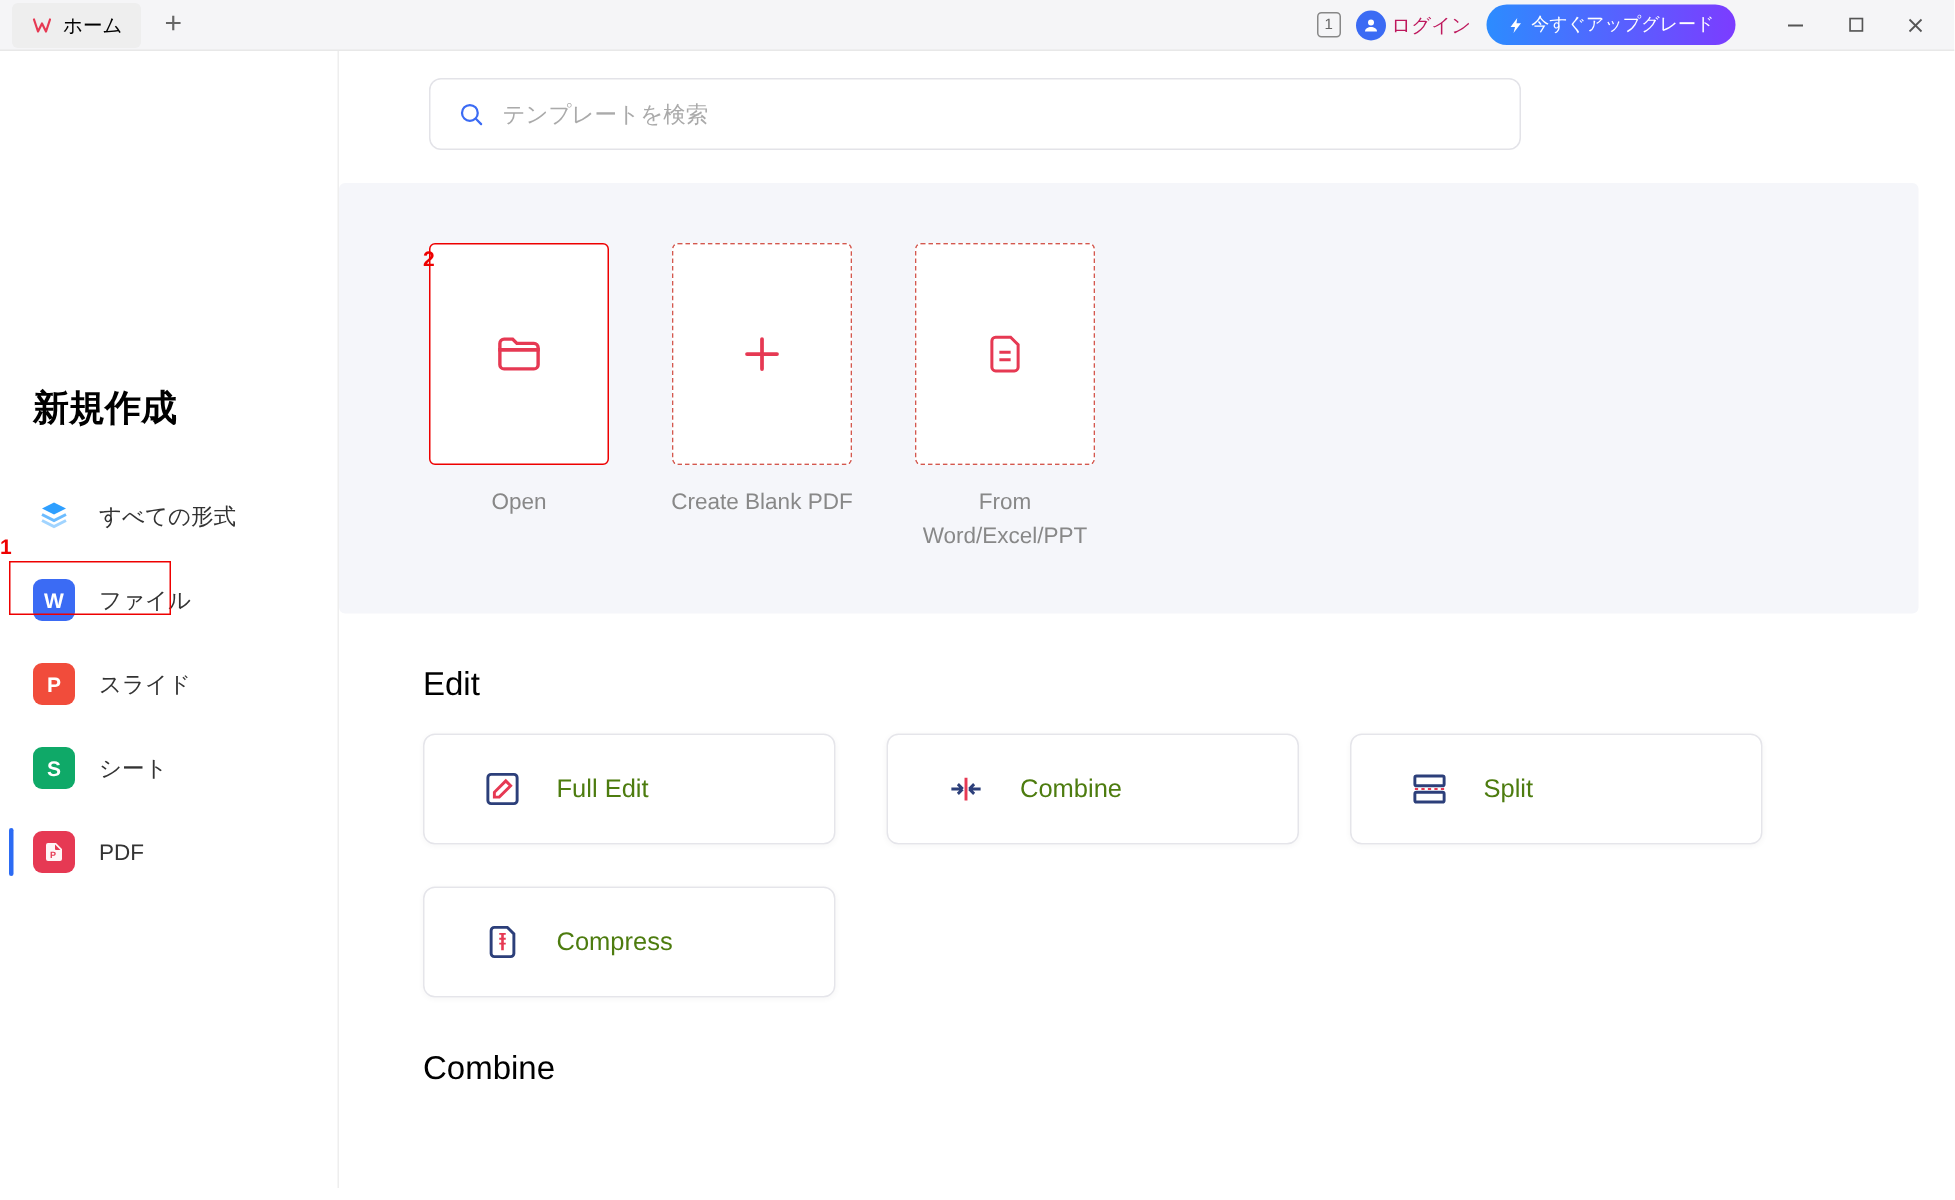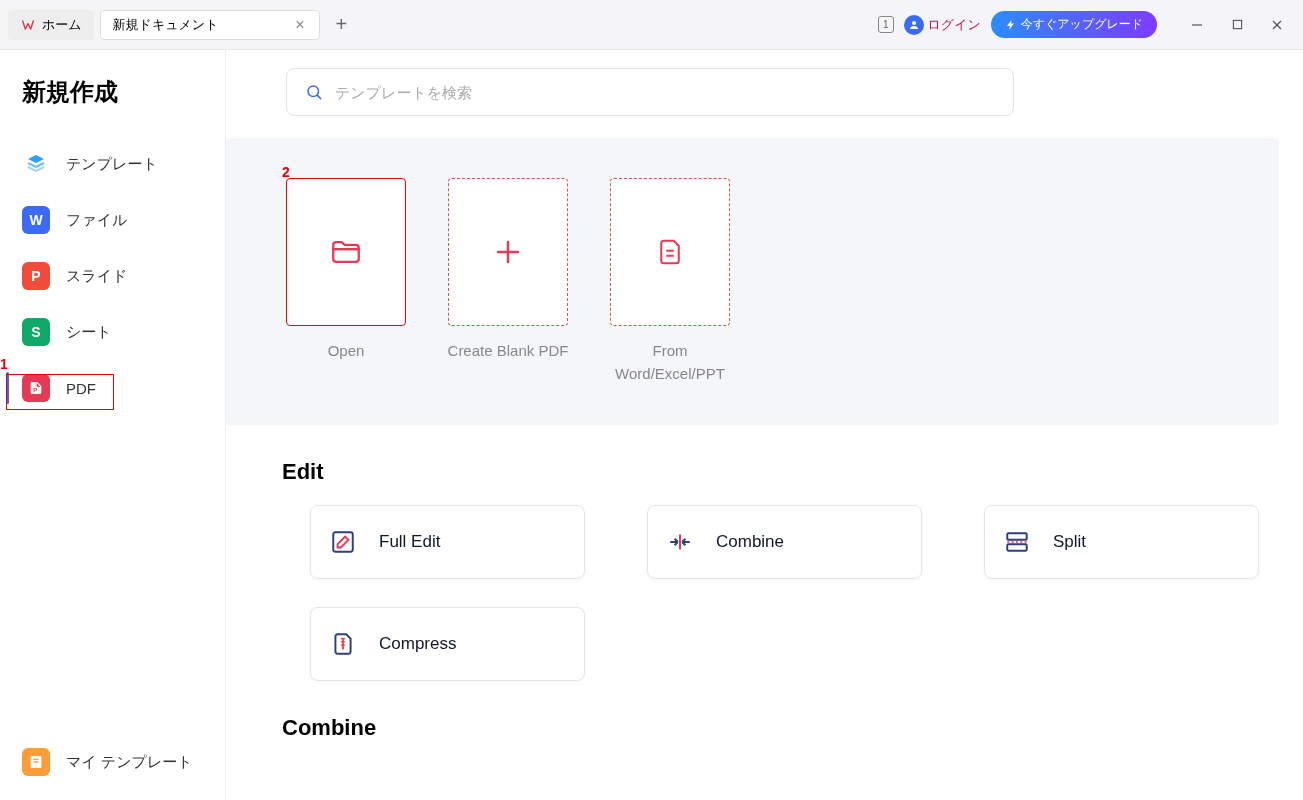--- a/index.html
+++ b/index.html
@@ -1,19 +1,19 @@
 <!DOCTYPE html>
 <html><head>
 <meta charset="utf-8">
 <style>
 * { margin: 0; padding: 0; box-sizing: border-box; font-family: -apple-system, BlinkMacSystemFont, "Segoe UI", "Hiragino Sans", "Meiryo", sans-serif; }
 body { width: 1303px; height: 800px; background: #fff; overflow: hidden; position: relative; }
 
 
-.titlebar { height: 50px; display: flex; align-items: center; background: #f5f5f7; border-bottom: 1px solid #e8e8e8; padding: 0 8px; gap: 6px; }
+.titlebar { height: 34px; display: flex; align-items: center; background: #f5f5f7; border-bottom: 1px solid #e8e8e8; padding: 0 8px; gap: 6px; }
 .tab-home { display: flex; align-items: center; gap: 6px; background: #eee; border-radius: 4px; padding: 6px 12px; cursor: pointer; font-size: 13px; }
 .tab-home svg { width: 16px; height: 16px; }
 .tab-doc { display: flex; align-items: center; gap: 8px; background: #fff; border: 1px solid #ddd; border-radius: 4px; padding: 5px 10px 5px 12px; font-size: 13px; min-width: 220px; justify-content: space-between; }
 .tab-close { color: #888; font-size: 16px; cursor: pointer; padding: 0 4px; }
 .tab-new { font-size: 20px; color: #666; padding: 4px 10px; cursor: pointer; }
 .titlebar-right { margin-left: auto; display: flex; align-items: center; gap: 10px; }
 .badge-1 { border: 1px solid #888; border-radius: 3px; font-size: 10px; padding: 2px 4px; color: #666; }
 .login-link { display: flex; align-items: center; gap: 4px; color: #be185d; font-size: 13px; cursor: pointer; }
 .avatar { width: 20px; height: 20px; background: #3b6bf4; border-radius: 50%; display: flex; align-items: center; justify-content: center; }
 .upgrade-btn { background: linear-gradient(90deg, #2c8cff, #7c3cff); color: #fff; border-radius: 14px; padding: 5px 14px; font-size: 12px; display: flex; align-items: center; gap: 4px; cursor: pointer; }
@@ -47,40 +47,36 @@
 .search-box { width: 728px; height: 48px; border: 1px solid #e3e3e8; border-radius: 8px; display: flex; align-items: center; padding: 0 18px; gap: 12px; }
 .search-box input { border: none; outline: none; font-size: 15px; flex: 1; color: #701a75; }
 .search-box input::placeholder { color: #aaa; }
 
 .gray-section { background: #f5f6fa; padding: 40px 0 40px 56px; display: flex; gap: 34px; position: relative; border-radius: 4px; margin-right: 24px;}
 .card { width: 128px; display: flex; flex-direction: column; align-items: center; gap: 14px; }
 .card-box { width: 120px; height: 148px; background: #fff; border: 1px dashed #d4584e; border-radius: 4px; display: flex; align-items: center; justify-content: center; cursor: pointer; }
 .card-box.highlight { border: 1px solid #e00; }
 .card-label { color: #888; font-size: 15px; text-align: center; line-height: 1.5; }
 
-.section-title { font-size: 22px; font-weight: 700; padding: 34px 0 20px 56px; }
+.section-title { font-size: 22px; font-weight: 400; padding: 34px 0 20px 56px; }
 .action-grid { display: flex; gap: 34px; padding-left: 56px; flex-wrap: wrap; max-width: 1100px; }
-.action-card { width: 275px; height: 74px; border: 1px solid #e5e5ea; border-radius: 8px; display: flex; align-items: center; gap: 22px; padding: 0 18px; cursor: pointer; font-size: 17px; color: #0f172a; box-shadow: 0 1px 4px rgba(0,0,0,0.04); margin-left: 28px; }
+.action-card { width: 275px; height: 74px; border: 1px solid #e5e5ea; border-radius: 8px; display: flex; align-items: center; gap: 22px; padding: 0 38px; cursor: pointer; font-size: 17px; color: #4d7c0f; box-shadow: 0 1px 4px rgba(0,0,0,0.04); }
 .action-icon { width: 28px; height: 28px; display: flex; align-items: center; justify-content: center; }
 
 .row2 { margin-top: 28px; }
 </style>
 </head>
 <body>
 
 <div class="titlebar">
   <div class="tab-home">
     <svg viewBox="0 0 24 24" fill="none">
         <path d="M4 6 L8 18 L12 10 L16 18 L20 6" stroke="#e63953" stroke-width="2.2" stroke-linecap="round" stroke-linejoin="round"></path>
       </svg>
     <span>ホーム</span>
-  </div>
-  <div class="tab-doc">
-    <span>新規ドキュメント</span>
-    <span class="tab-close">×</span>
   </div>
   <div class="tab-new">+</div>
 
   <div class="titlebar-right">
     <span class="badge-1">1</span>
     <div class="login-link">
       <span class="avatar">
         <svg width="12" height="12" viewBox="0 0 24 24" fill="#fff">
             <circle cx="12" cy="8" r="4"></circle>
             <path d="M4 20c0-4 4-6 8-6s8 2 8 6"></path>
@@ -121,21 +117,21 @@
     <div class="sidebar-title">新規作成</div>
 
     <div class="sidebar-item">
       <span class="icon-box icon-all">
         <svg width="24" height="24" viewBox="0 0 24 24" fill="none">
             <path d="M12 3l8 4-8 4-8-4 8-4z" fill="#2e9fff"></path>
             <path d="M4 11l8 4 8-4" stroke="#2e9fff" stroke-width="2" fill="none" opacity="0.7"></path>
             <path d="M4 15l8 4 8-4" stroke="#2e9fff" stroke-width="2" fill="none" opacity="0.45"></path>
           </svg>
       </span>
-      <span>テンプレート</span>
+      <span>すべての形式</span>
     </div>
 
     <div class="sidebar-item">
       <span class="icon-box icon-file" style="font-size:14px;font-weight:700;">W</span>
       <span>ファイル</span>
     </div>
 
     <div class="sidebar-item">
       <span class="icon-box icon-slide" style="font-size:14px;font-weight:700;">P</span>
       <span>スライド</span>
@@ -149,32 +145,20 @@
     <div class="sidebar-item active">
       <span class="icon-box icon-pdf">
         <svg width="16" height="16" viewBox="0 0 24 24" fill="#fff">
             <path d="M14 3H6a2 2 0 00-2 2v14a2 2 0 002 2h12a2 2 0 002-2V9l-6-6zM13 4.5L18.5 10H14a1 1 0 01-1-1V4.5z" opacity=".95"></path>
             <text x="8" y="18" font-size="9" font-weight="700" fill="#e63953">P</text>
           </svg>
       </span>
       <span>PDF</span>
     </div>
 
-    <div class="sidebar-bottom">
-      <div class="sidebar-item">
-        <span class="icon-box icon-tmpl">
-          <svg width="16" height="16" viewBox="0 0 24 24" fill="#fff">
-              <rect x="4" y="3" width="16" height="18" rx="2"></rect>
-              <line x1="8" y1="8" x2="16" y2="8" stroke="#ff9c3a" stroke-width="2"></line>
-              <line x1="8" y1="12" x2="16" y2="12" stroke="#ff9c3a" stroke-width="2"></line>
-            </svg>
-        </span>
-        <span>マイ テンプレート</span>
-      </div>
-    </div>
   </div>
 
   <div class="main">
     <div class="search-wrap">
       <div class="search-box">
         <svg width="18" height="18" viewBox="0 0 24 24" fill="none">
             <circle cx="11" cy="11" r="7" stroke="#3b6bf4" stroke-width="2"></circle>
             <line x1="16.5" y1="16.5" x2="21" y2="21" stroke="#3b6bf4" stroke-width="2" stroke-linecap="round"></line>
           </svg>
         <input type="text" placeholder="テンプレートを検索" style="">

